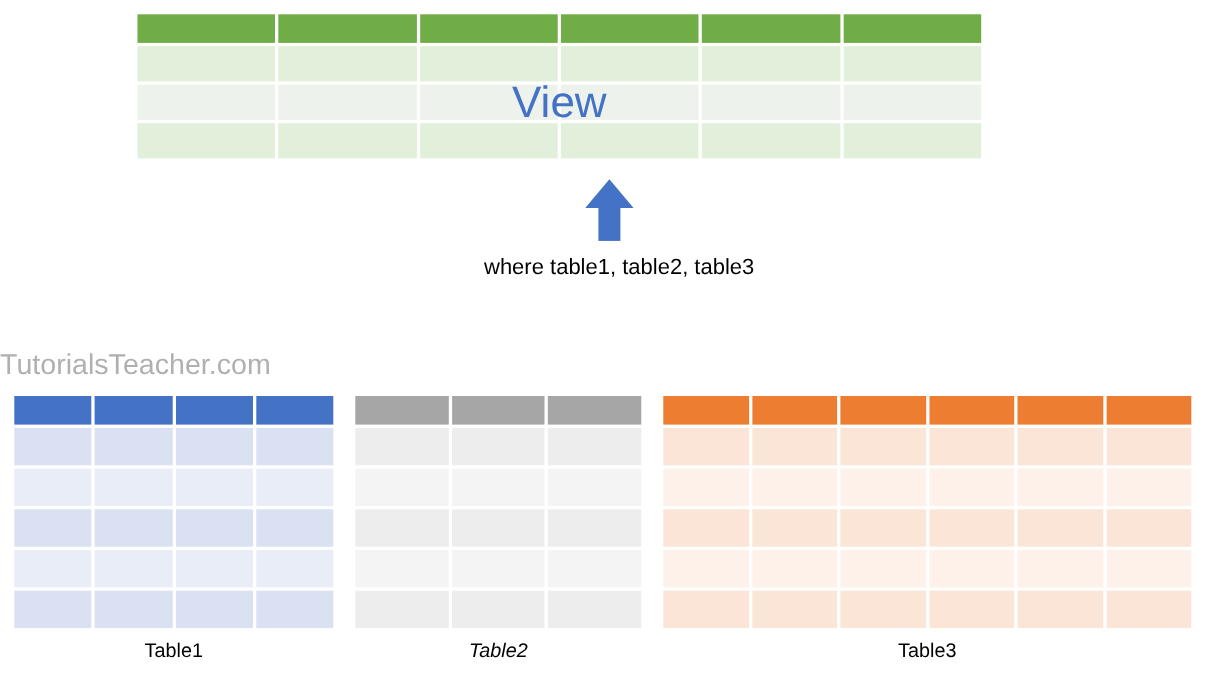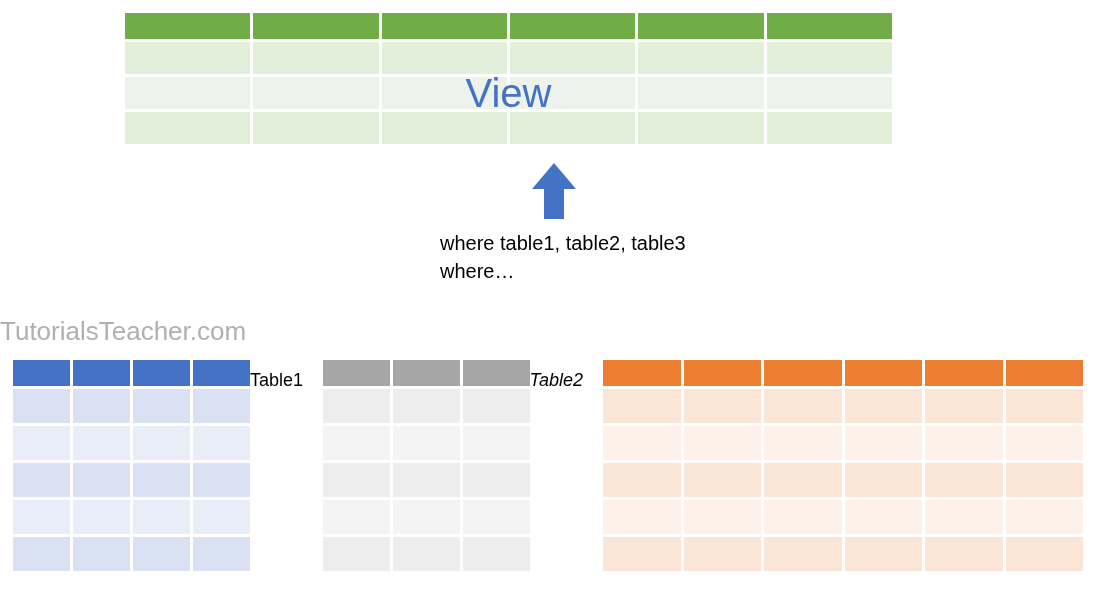--- a/index.html
+++ b/index.html
@@ -66,21 +66,21 @@
     color: #B0B0B0;
   }
   .bottom-tables {
     position: absolute;
     top: 360px;
     left: 13px;
     right: 13px;
     display: flex;
     gap: 20px;
   }
-  .btbl { display: flex; flex-direction: row; }
+  .btbl { display: flex; flex-direction: column; align-items: center; }
   .btbl .tbl .row { height: 34px; }
   .btbl .tbl .row.hdr { height: 26px; }
   .t1 { flex: 0 0 290px; }
   .t2 { flex: 0 0 260px; font-style: italic; }
   .t3 { flex: 1; }
   .t1-hdr { background: #4472C4; }
   .t1-a { background: #D9E1F2; }
   .t1-b { background: #E8EDF7; }
   .t2-hdr { background: #A6A6A6; }
   .t2-a { background: #EDEDED; }
@@ -136,21 +136,20 @@
   <div class="view-label">View</div>
 </div>
 
 <div class="arrow">
   <div class="arrow-head"></div>
   <div class="arrow-body"></div>
 </div>
 
 <div class="sql-text">
   <div>where table1, table2, table3</div>
-  <div>where…</div>
 </div>
 
 <div class="watermark">TutorialsTeacher.com</div>
 
 <div class="bottom-tables">
 
   <div class="btbl t1">
     <div class="tbl">
       <div class="row hdr">
         <div class="cell t1-hdr"></div>
@@ -272,15 +271,16 @@
         </div>
       <div class="row">
           <div class="cell t3-a"></div>
           <div class="cell t3-a"></div>
           <div class="cell t3-a"></div>
           <div class="cell t3-a"></div>
           <div class="cell t3-a"></div>
           <div class="cell t3-a"></div>
         </div>
     </div>
+    <div class="caption">Table3</div>
   </div>
 
 </div>
 
 </body></html>

